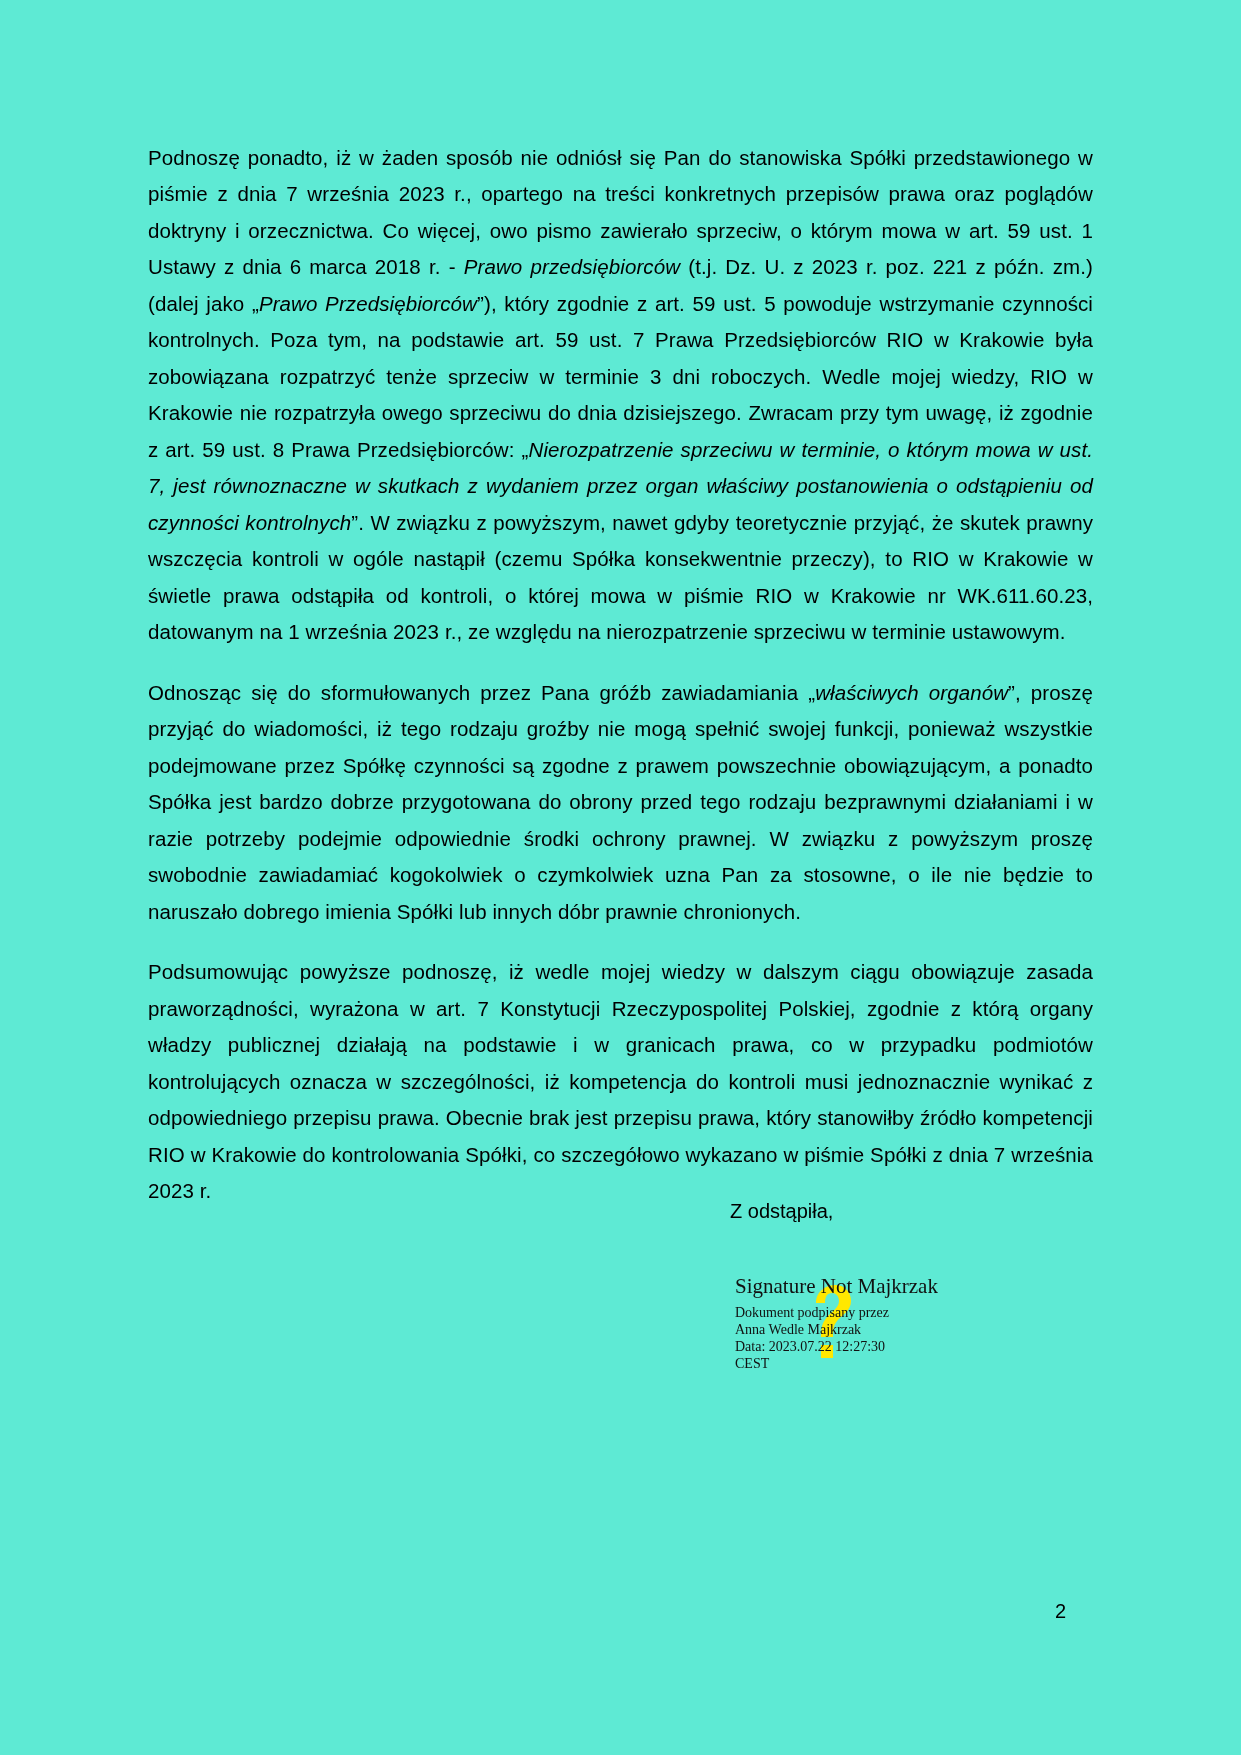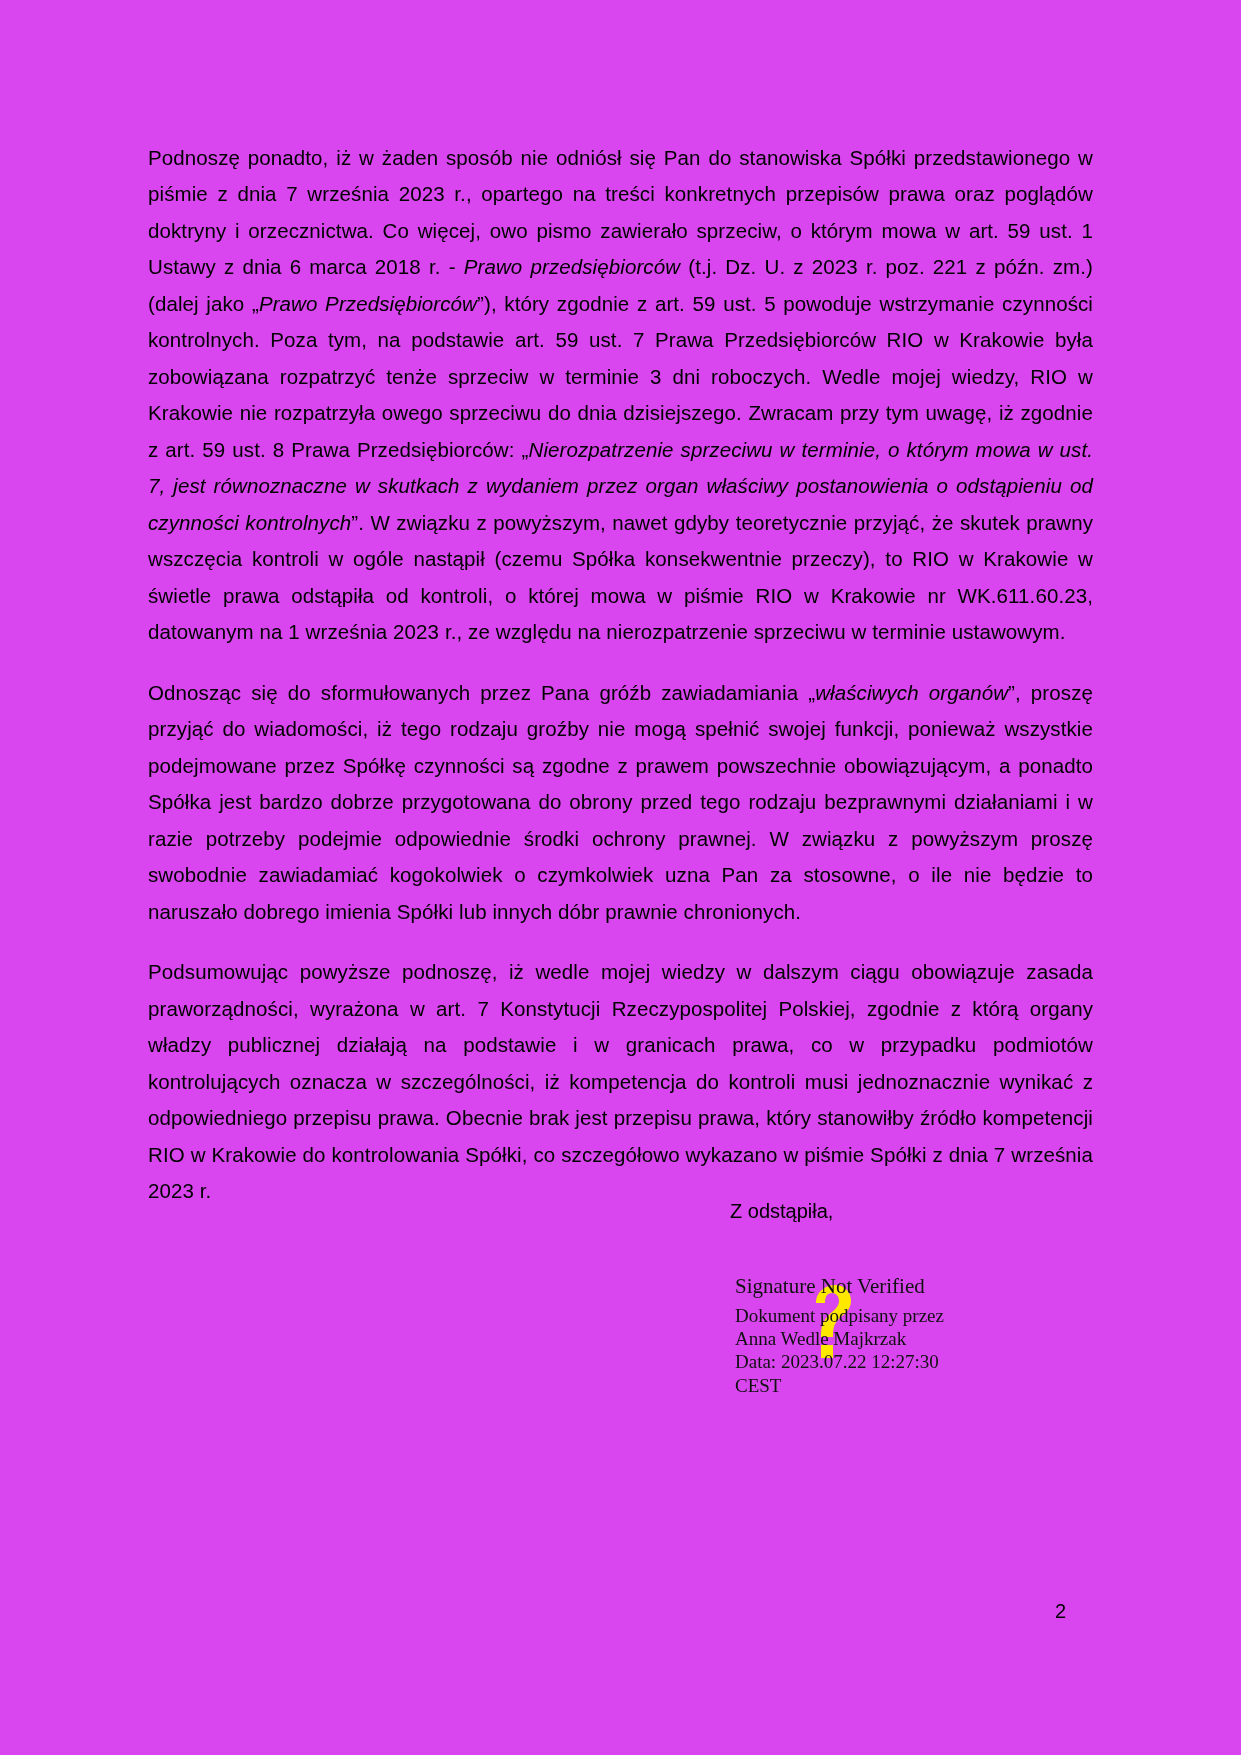--- a/index.html
+++ b/index.html
@@ -13,21 +13,21 @@
     font-family: "Liberation Sans", sans-serif;
     color: #000000;
     position: relative;
     overflow: hidden;
   }
   .page {
     position: absolute;
     left: 0; top: 0;
     width: 1241px;
     height: 1755px;
-    background: #d946ef;
+    background: #5eead4;
   }
   .content {
     position: absolute;
     left: 148px;
     top: 140px;
     width: 945px;
   }
   p.para {
     margin: 0 0 24px 0;
     font-size: 20.5px;
@@ -55,21 +55,21 @@
   }
   .sig-title {
     font-size: 21px;
     line-height: 1.1;
     white-space: nowrap;
     position: relative;
     z-index: 2;
   }
   .sig-lines {
     margin-top: 6px;
-    font-size: 19px;
+    font-size: 14px;
     line-height: 1.22;
     position: relative;
     z-index: 2;
   }
   .sig-lines div { white-space: nowrap; }
   .qmark {
     position: absolute;
     left: 75px;
     top: 8px;
     width: 42px;
@@ -106,21 +106,21 @@
 
   </div>
 
   <div class="closing">Z odstąpiła,</div>
 
   <div class="sigbox">
     <svg class="qmark" viewBox="0 0 42 78" aria-hidden="true">
       <path d="M6 20 C6 7, 18 2, 25 2 C35 2, 41 9, 41 18 C41 28, 32 32, 27 38 C23 43, 23 48, 23 54 L11 54 C11 45, 12 40, 17 34 C22 28, 29 25, 29 18 C29 13, 26 10, 22 10 C17 10, 15 14, 15 20 Z" fill="#FFE800"></path>
       <rect x="11" y="62" width="12" height="13" fill="#FFE800"></rect>
     </svg>
-    <div class="sig-title">Signature Not Verified</div>
+    <div class="sig-title">Signature Not Majkrzak</div>
     <div class="sig-lines">
       <div>Dokument podpisany przez</div>
       <div>Anna Wedle Majkrzak</div>
       <div>Data: 2023.07.22 12:27:30</div>
       <div>CEST</div>
     </div>
   </div>
 
   <div class="pagenum">2</div>
 

